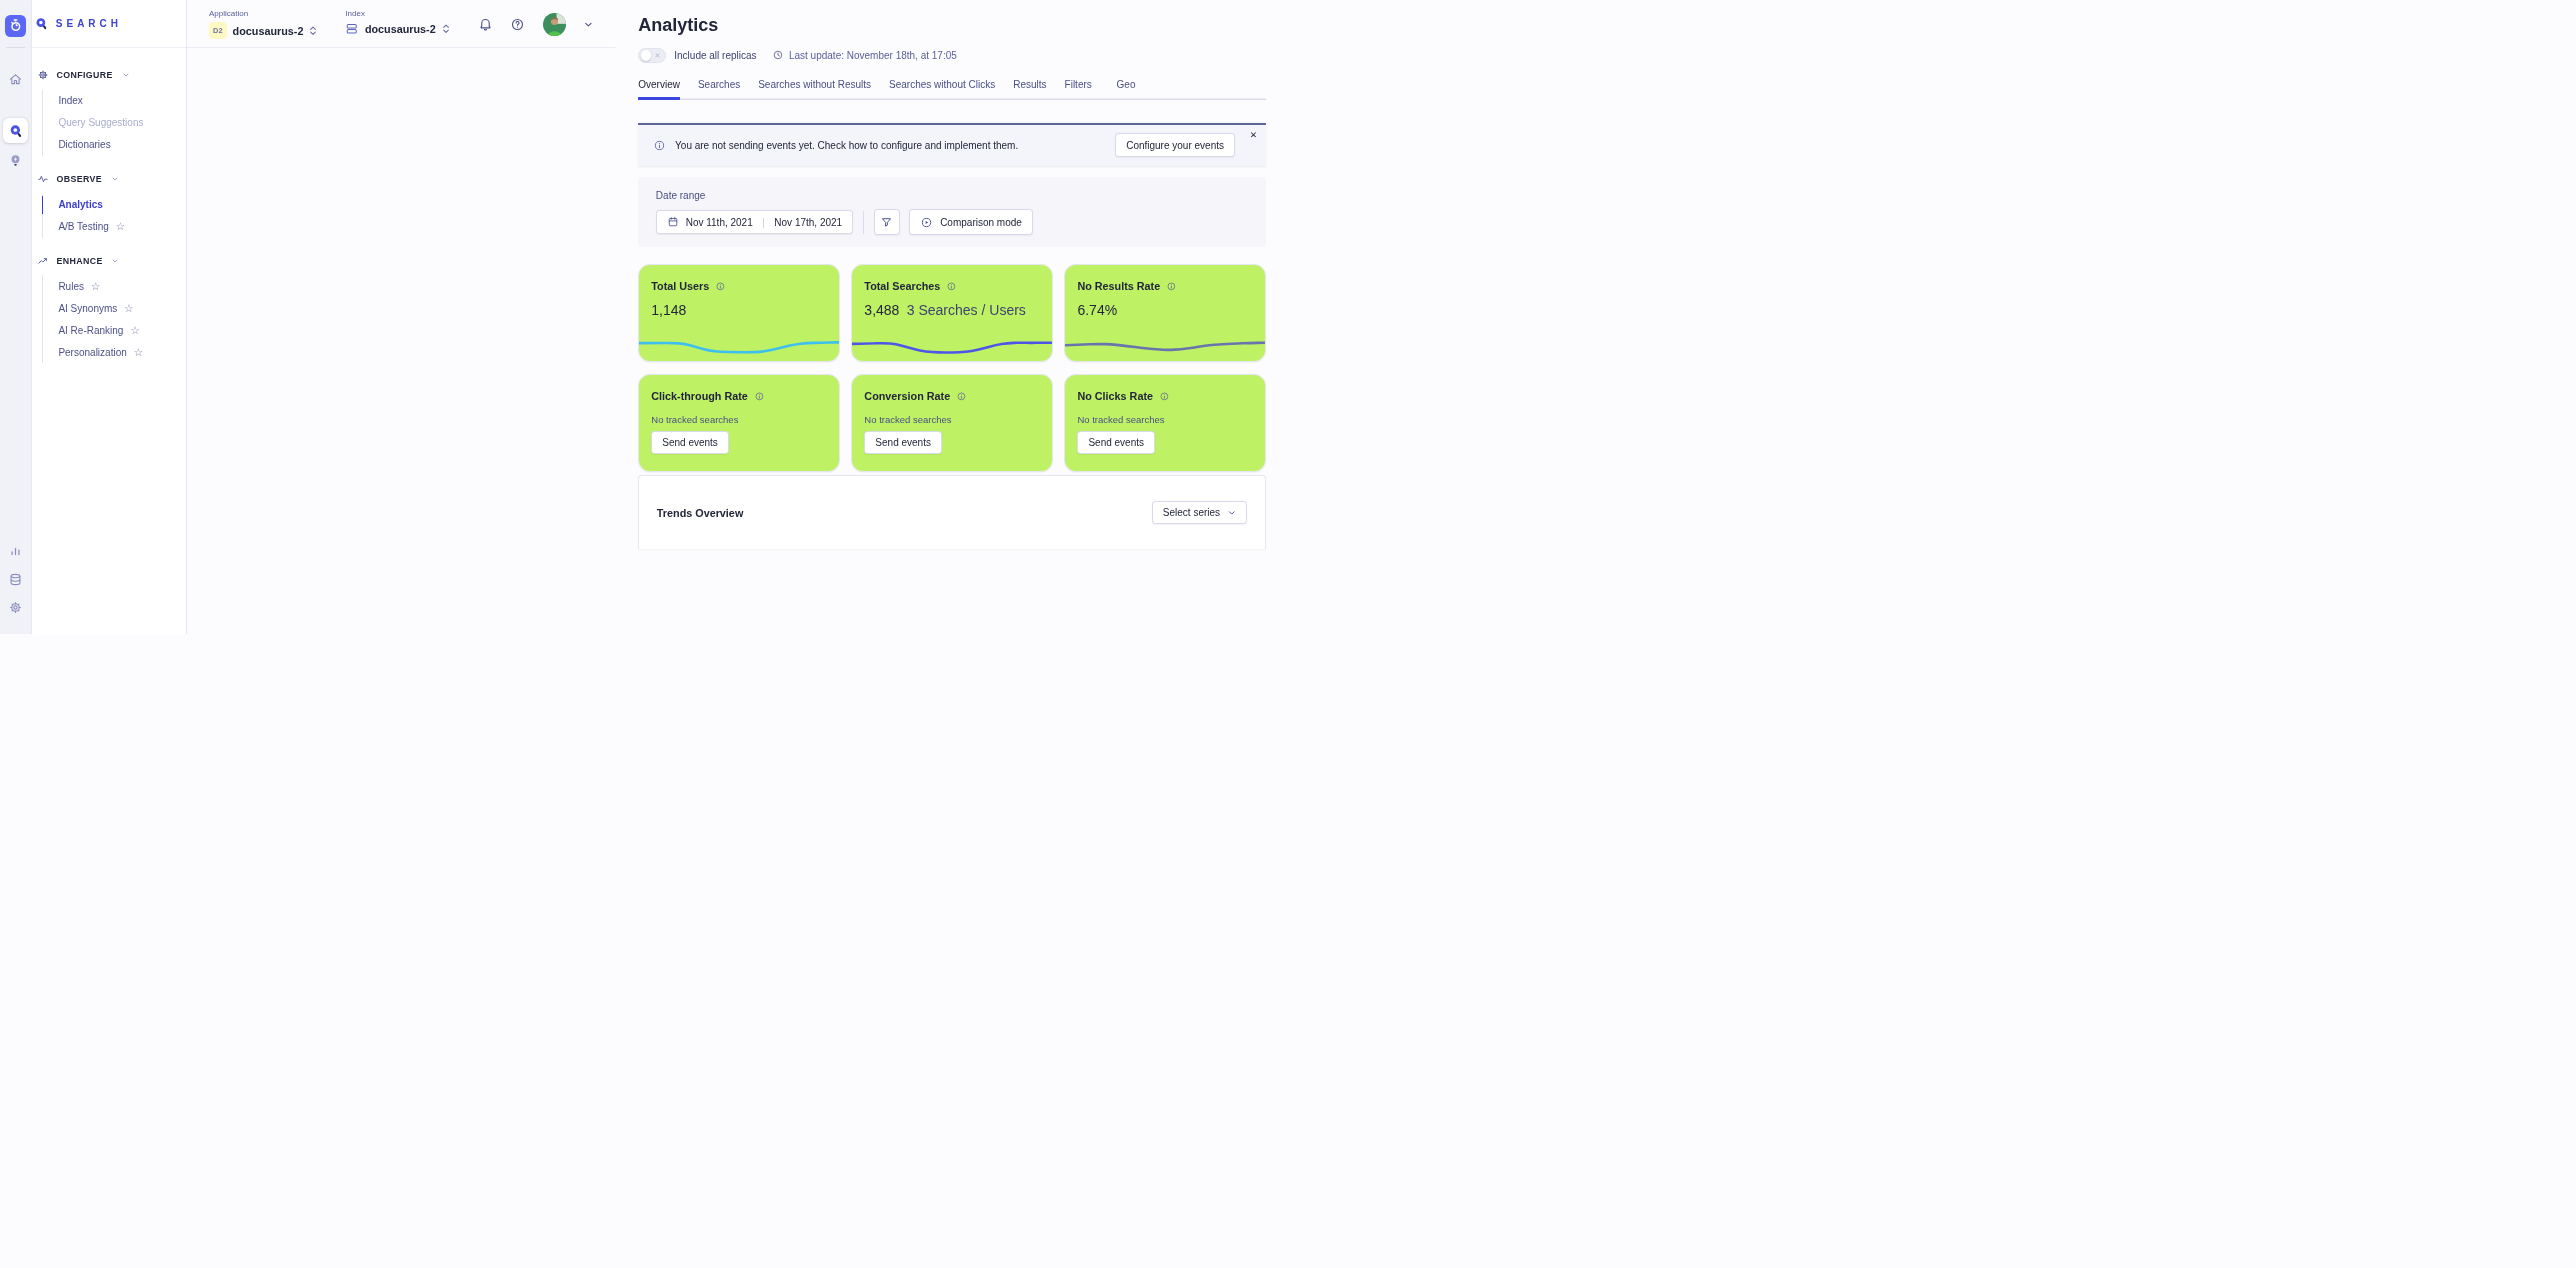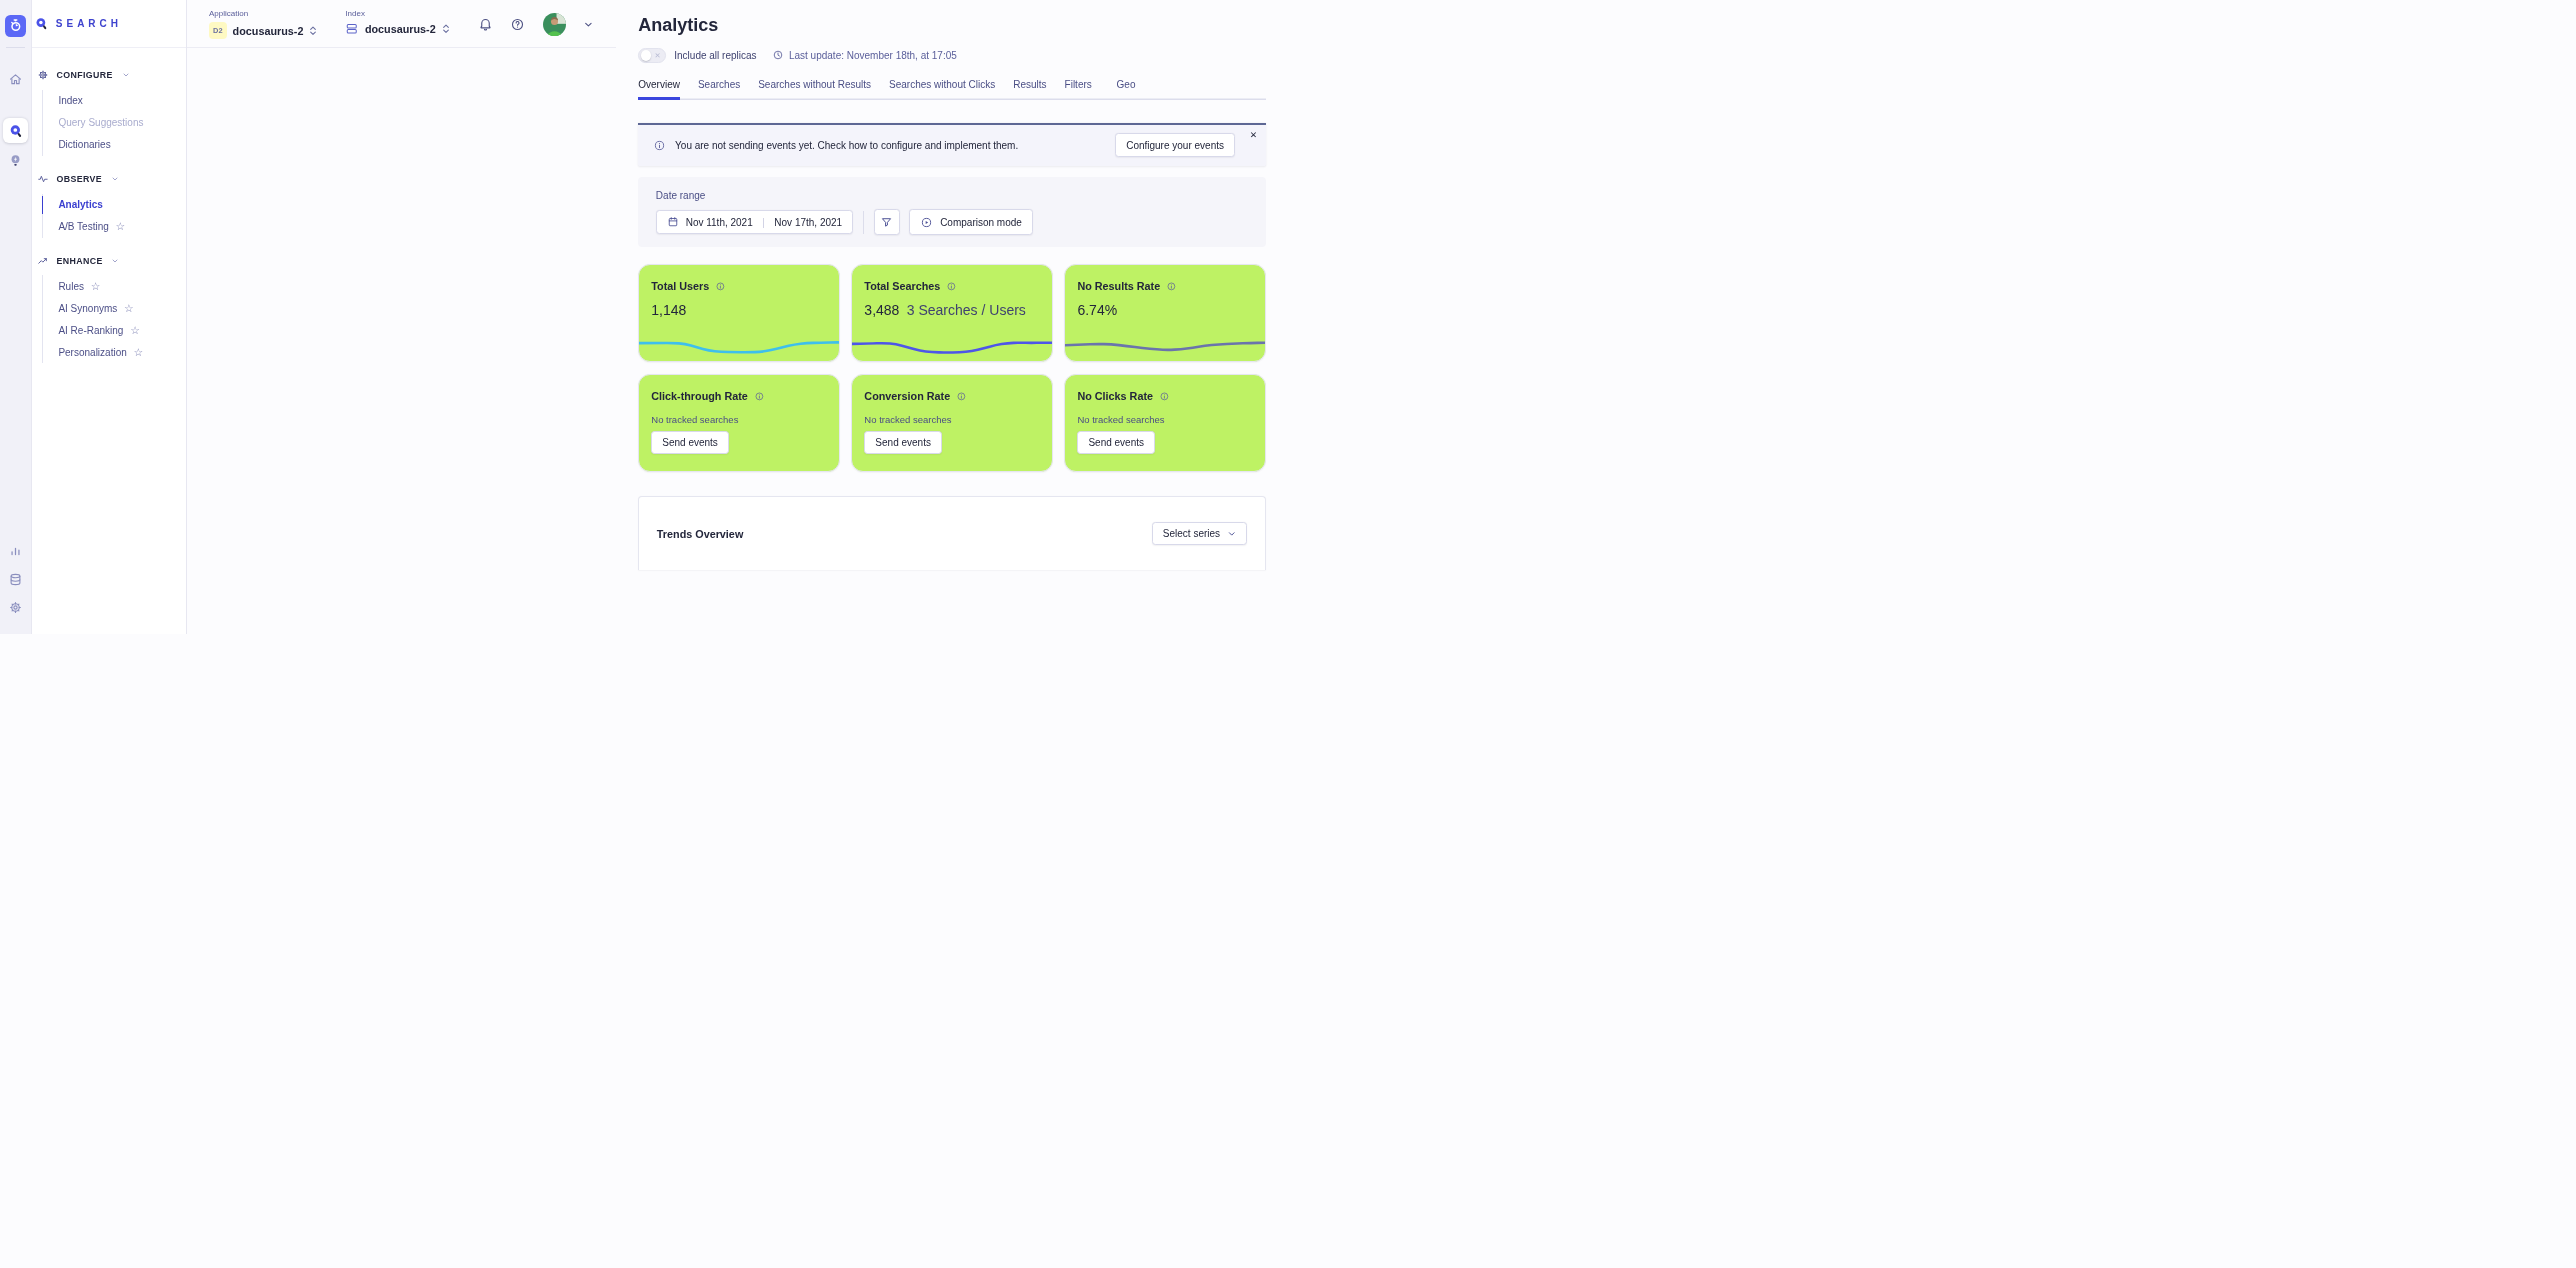--- a/index.html
+++ b/index.html
@@ -139,21 +139,21 @@
   .card-title-row { display: flex; align-items: center; gap: 6px; font-size: 10.8px; font-weight: bold; }
   .info-icon { color: #5A5E9A; }
   .card-value-row { margin-top: 10px; display: flex; align-items: baseline; gap: 7.4px; }
   .card-value { font-size: 14px; color: #23263B; }
   .card-sub { font-size: 14px; color: #3F4270; }
   .card-empty { margin-top: 11.5px; font-size: 9.5px; color: #4A4E85; }
   .card .send-btn { margin-top: 6px; }
   .spark { position: absolute; left: 0; right: 0; bottom: 6px; height: 19px; width: 100%; }
 
   .trends-card {
-    margin-top: 24px; background: #fff; border: 0.7px solid #E5E6F0; border-bottom: none;
+    margin-top: 3px; background: #fff; border: 0.7px solid #E5E6F0; border-bottom: none;
     border-radius: 4px 4px 0 0; padding: 19px 17.6px; display: flex;
     align-items: center; justify-content: space-between; height: 74px;
     box-shadow: 0 0.7px 1.4px rgba(35,38,59,.04);
   }
   .trends-title { font-size: 10.8px; font-weight: bold; }
 </style>
 </head>
 <body>
 
 <div class="app">

